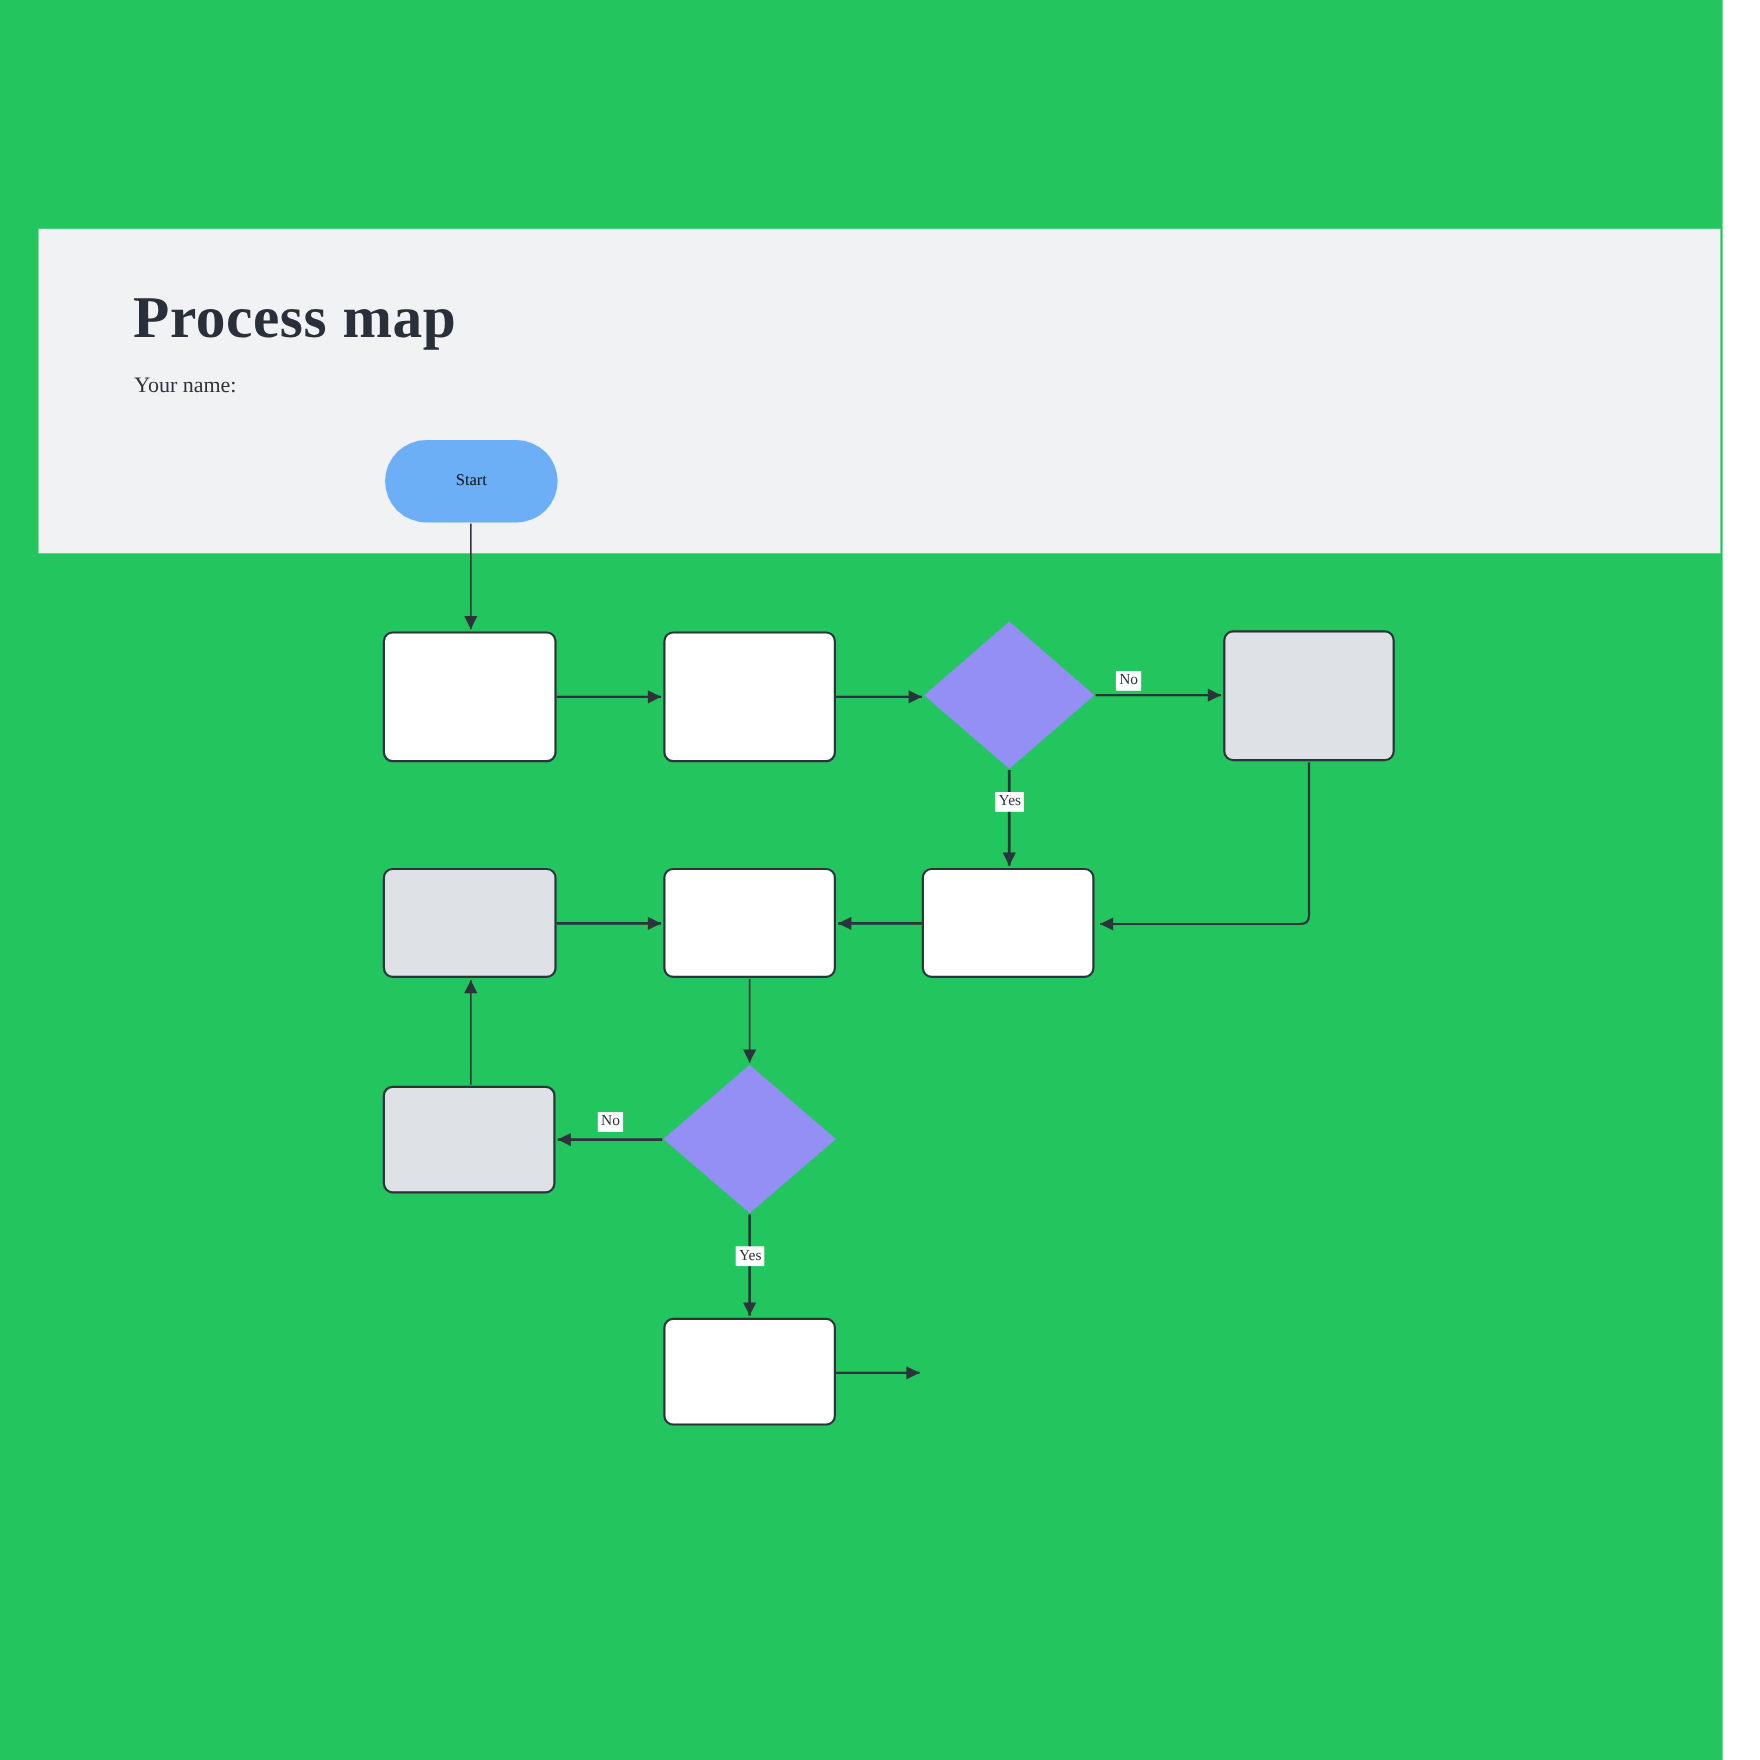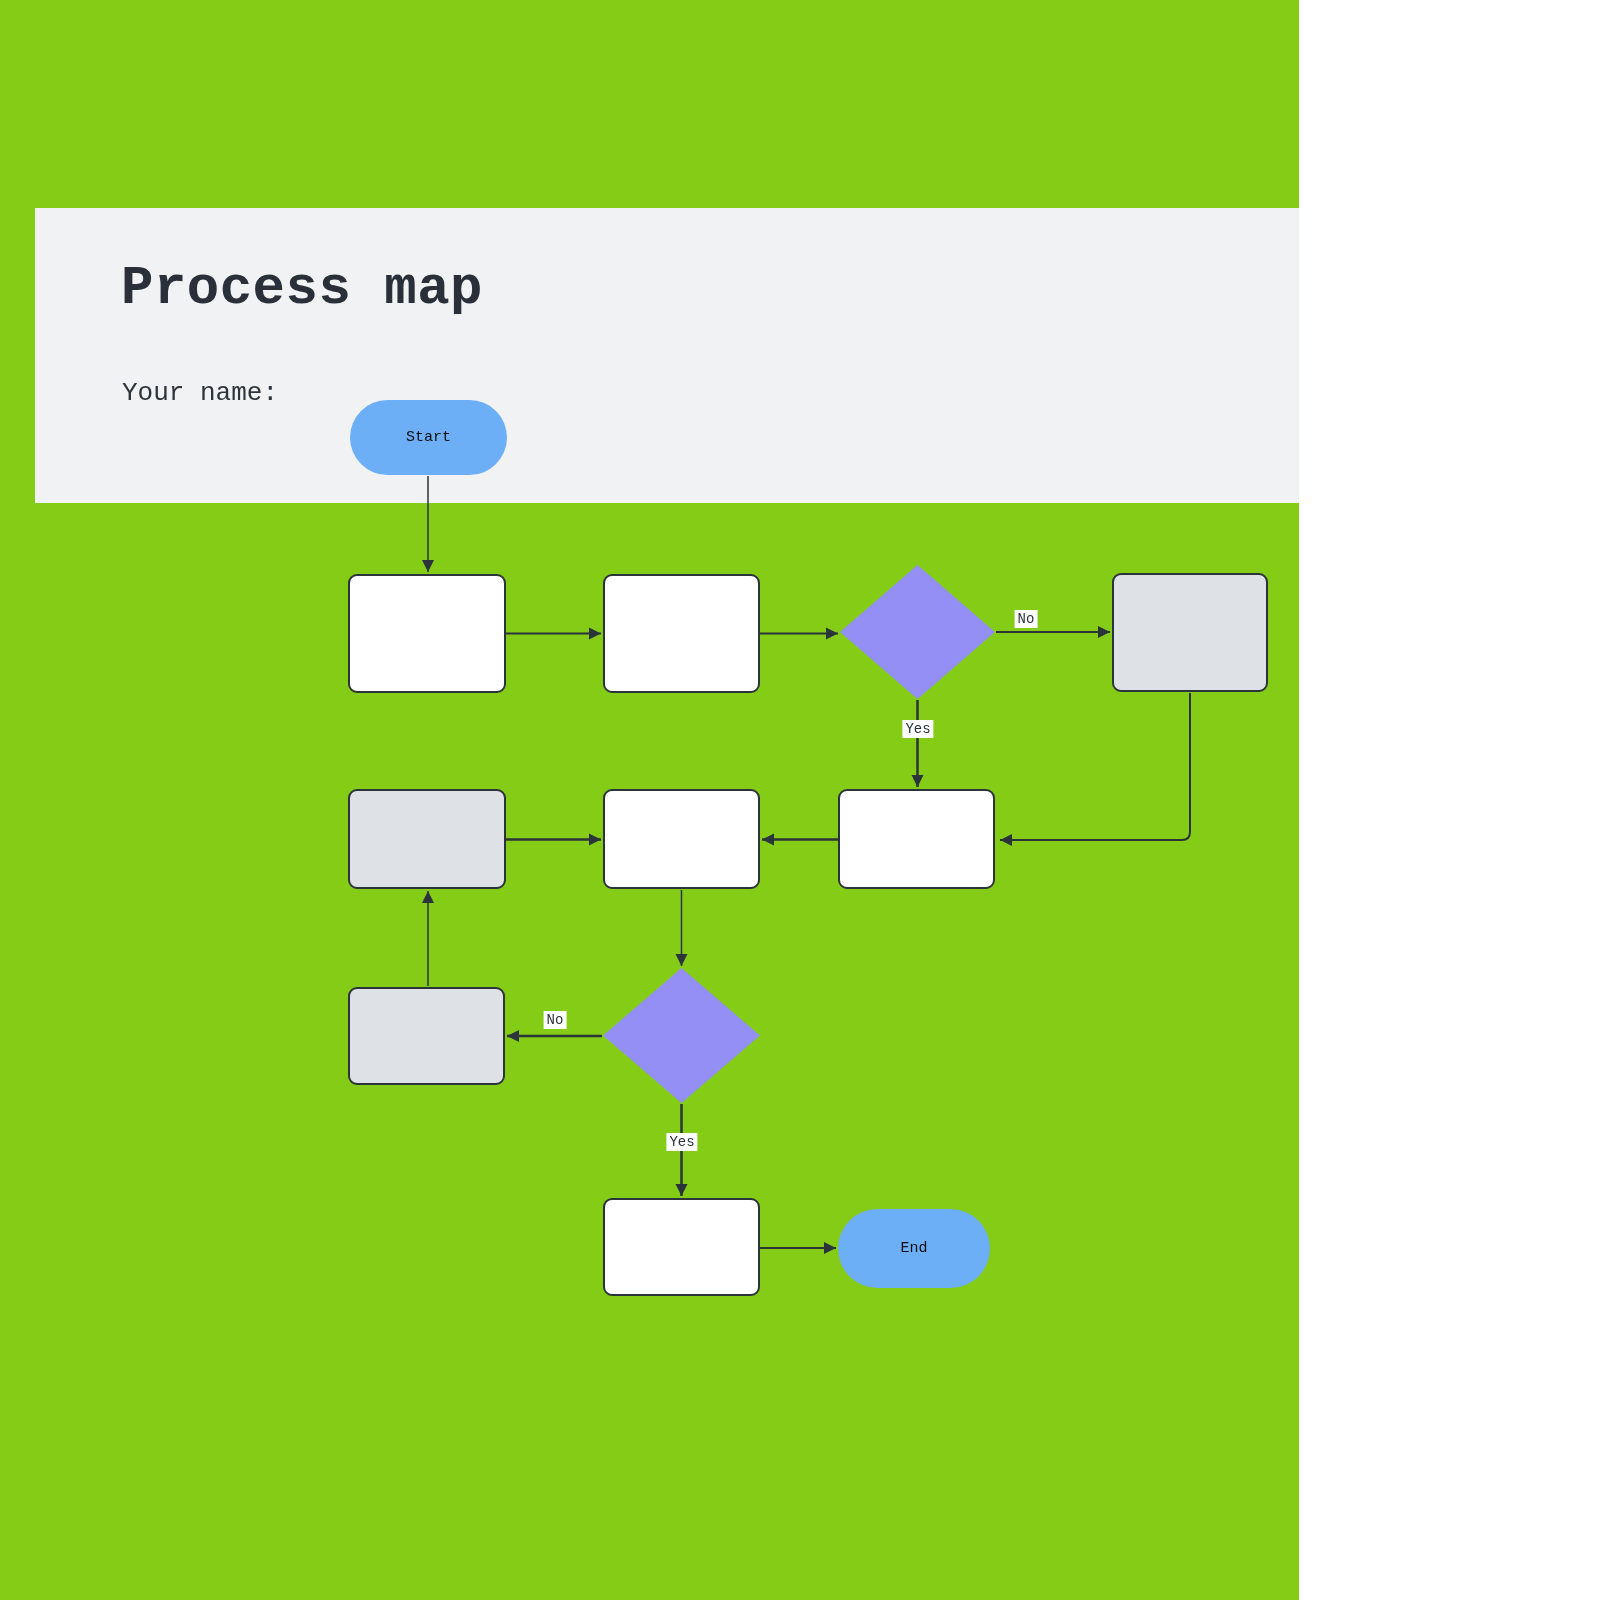--- a/index.html
+++ b/index.html
@@ -1,33 +1,32 @@
 <!DOCTYPE html>
 <html style="--band-background: #F1F2F3; --terminator-fill: #6CAFF6; --decision-fill: #938FF5; --process-fill: #FFFFFF; --process-alt-fill: #DEE1E5; --stroke-color: #2B333B; --label-text: #2B333C; --title-text: #293039; --subtitle-text: #2D343C; --node-text: #0B0E11;"><head>
 <meta charset="utf-8">
 <style>
   html,body{margin:0;padding:0;background:#ffffff;}
   .canvas{
-    position:relative;width:1299px;height:1600px;background:#84cc16;overflow:hidden;
-    font-family:Liberation Mono, monospace;
+    position:relative;width:1566px;height:1600px;background:#22c55e;overflow:hidden;
+    font-family:Liberation Serif, serif;
   }
   .band{
     position:absolute;left:35px;top:208px;width:1529px;height:295px;
     background:var(--band-background,#F1F2F3);z-index:0;
   }
   .title{
     position:absolute;left:121px;top:259px;margin:0;z-index:2;
     font-size:54px;line-height:1.1;font-weight:700;letter-spacing:0.5px;
     color:var(--title-text,#293039);
   }
   .subtitle{
     position:absolute;left:122px;top:339px;z-index:2;
-    font-size:26px;line-height:1.15;font-weight:400;
+    font-size:20px;line-height:1.15;font-weight:400;
     color:var(--subtitle-text,#2D343C);
-    margin-top:40px;
   }
   .edges{position:absolute;left:0;top:0;width:1600px;height:1600px;z-index:1;}
   .edges path{fill:none;stroke:var(--stroke-color,#2B333B);}
   .edges .w15{stroke-width:1.5px;}
   .edges .w20{stroke-width:2px;}
   .edges .w25{stroke-width:2.5px;}
   #arrow path{fill:var(--stroke-color,#2B333B);stroke:none;}
   .node{position:absolute;box-sizing:border-box;z-index:2;
     display:flex;align-items:center;justify-content:center;
     font-size:15px;color:var(--node-text,#0b0e11);}
@@ -102,22 +101,19 @@
   <div class="node process-gray n-alt1"></div>
 
   <div class="node process-gray n-alt2"></div>
   <div class="node process n-step4"></div>
   <div class="node process n-step3"></div>
 
   <div class="node process-gray n-alt3"></div>
   <div class="node decision n-decision2"></div>
 
   <div class="node process n-step5"></div>
-  <div class="node terminator n-end">
-    <span>End</span>
-  </div>
 
   <div class="edge-label l-no1">No</div>
   <div class="edge-label l-yes1">Yes</div>
   <div class="edge-label l-no2">No</div>
   <div class="edge-label l-yes2">Yes</div>
 
 </div>
 
 </body></html>

